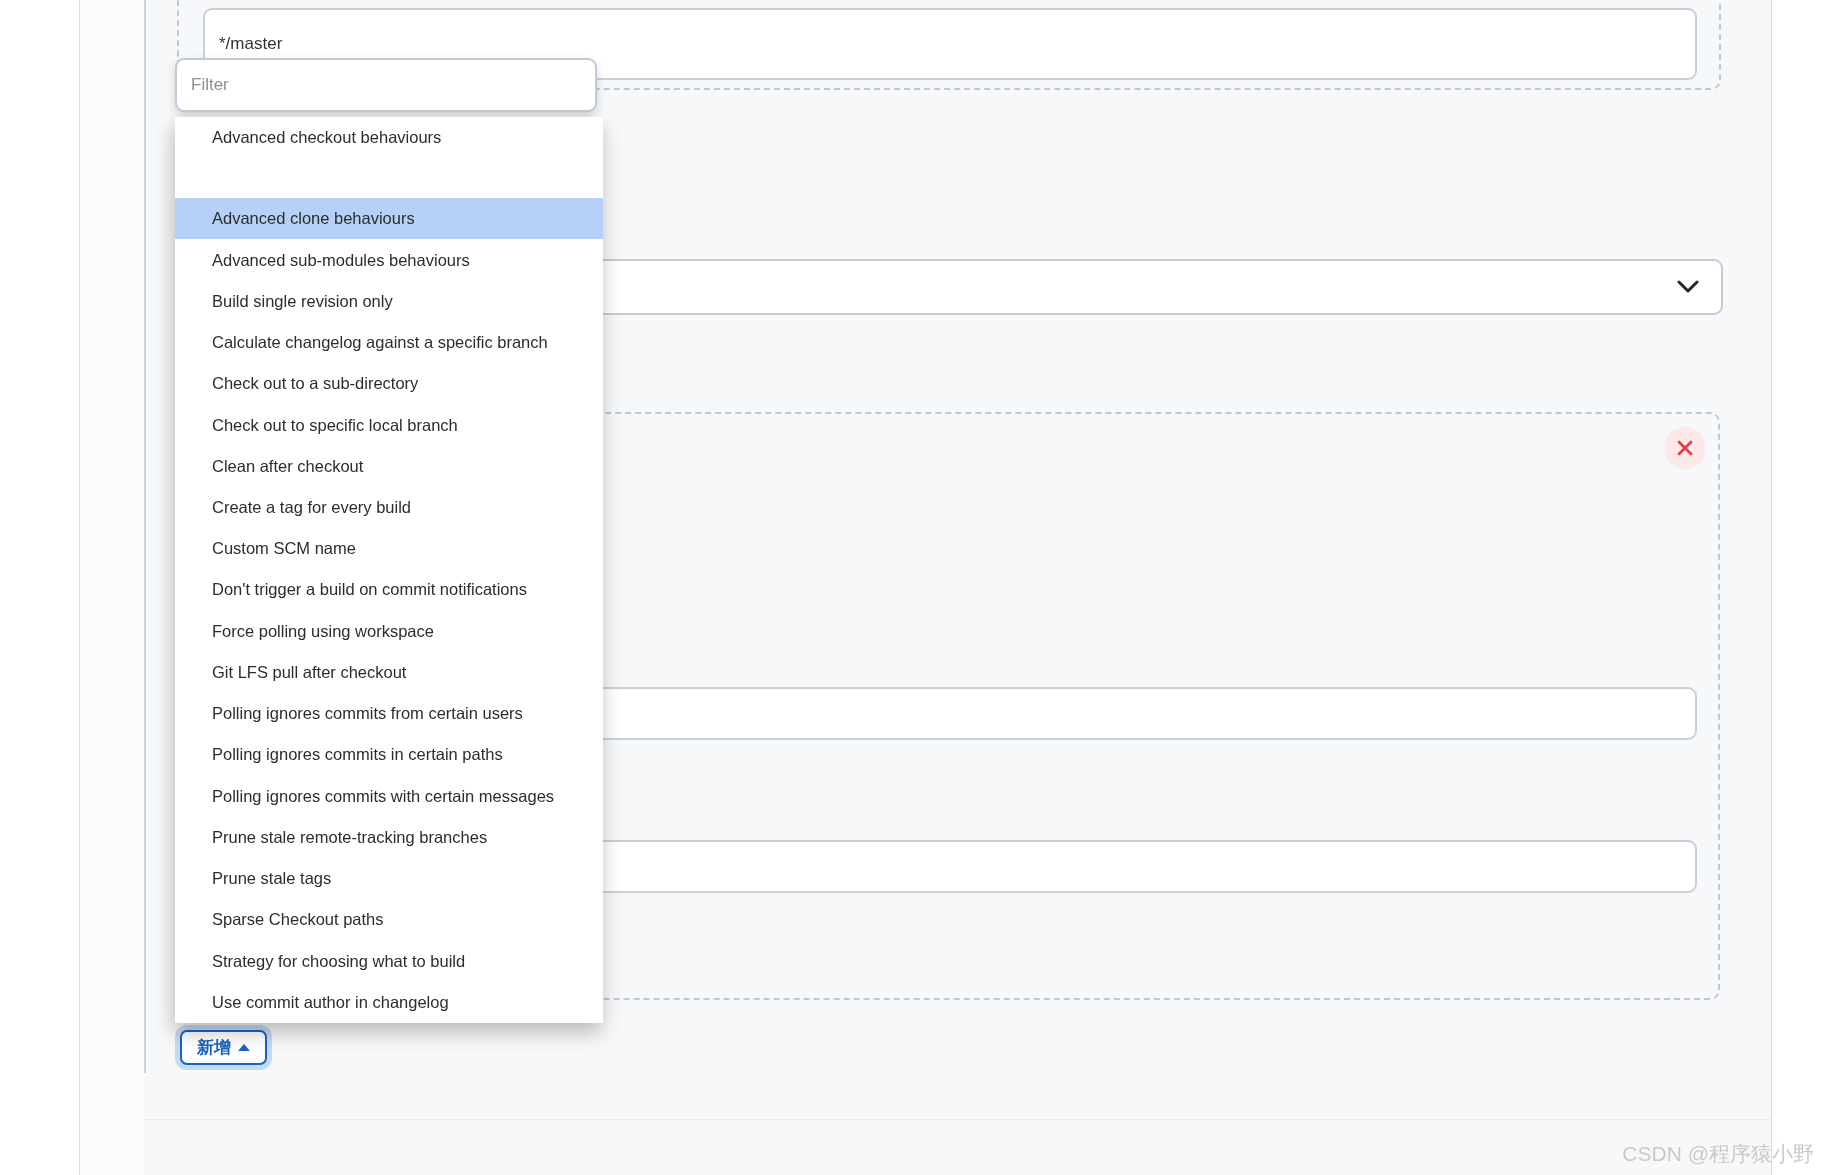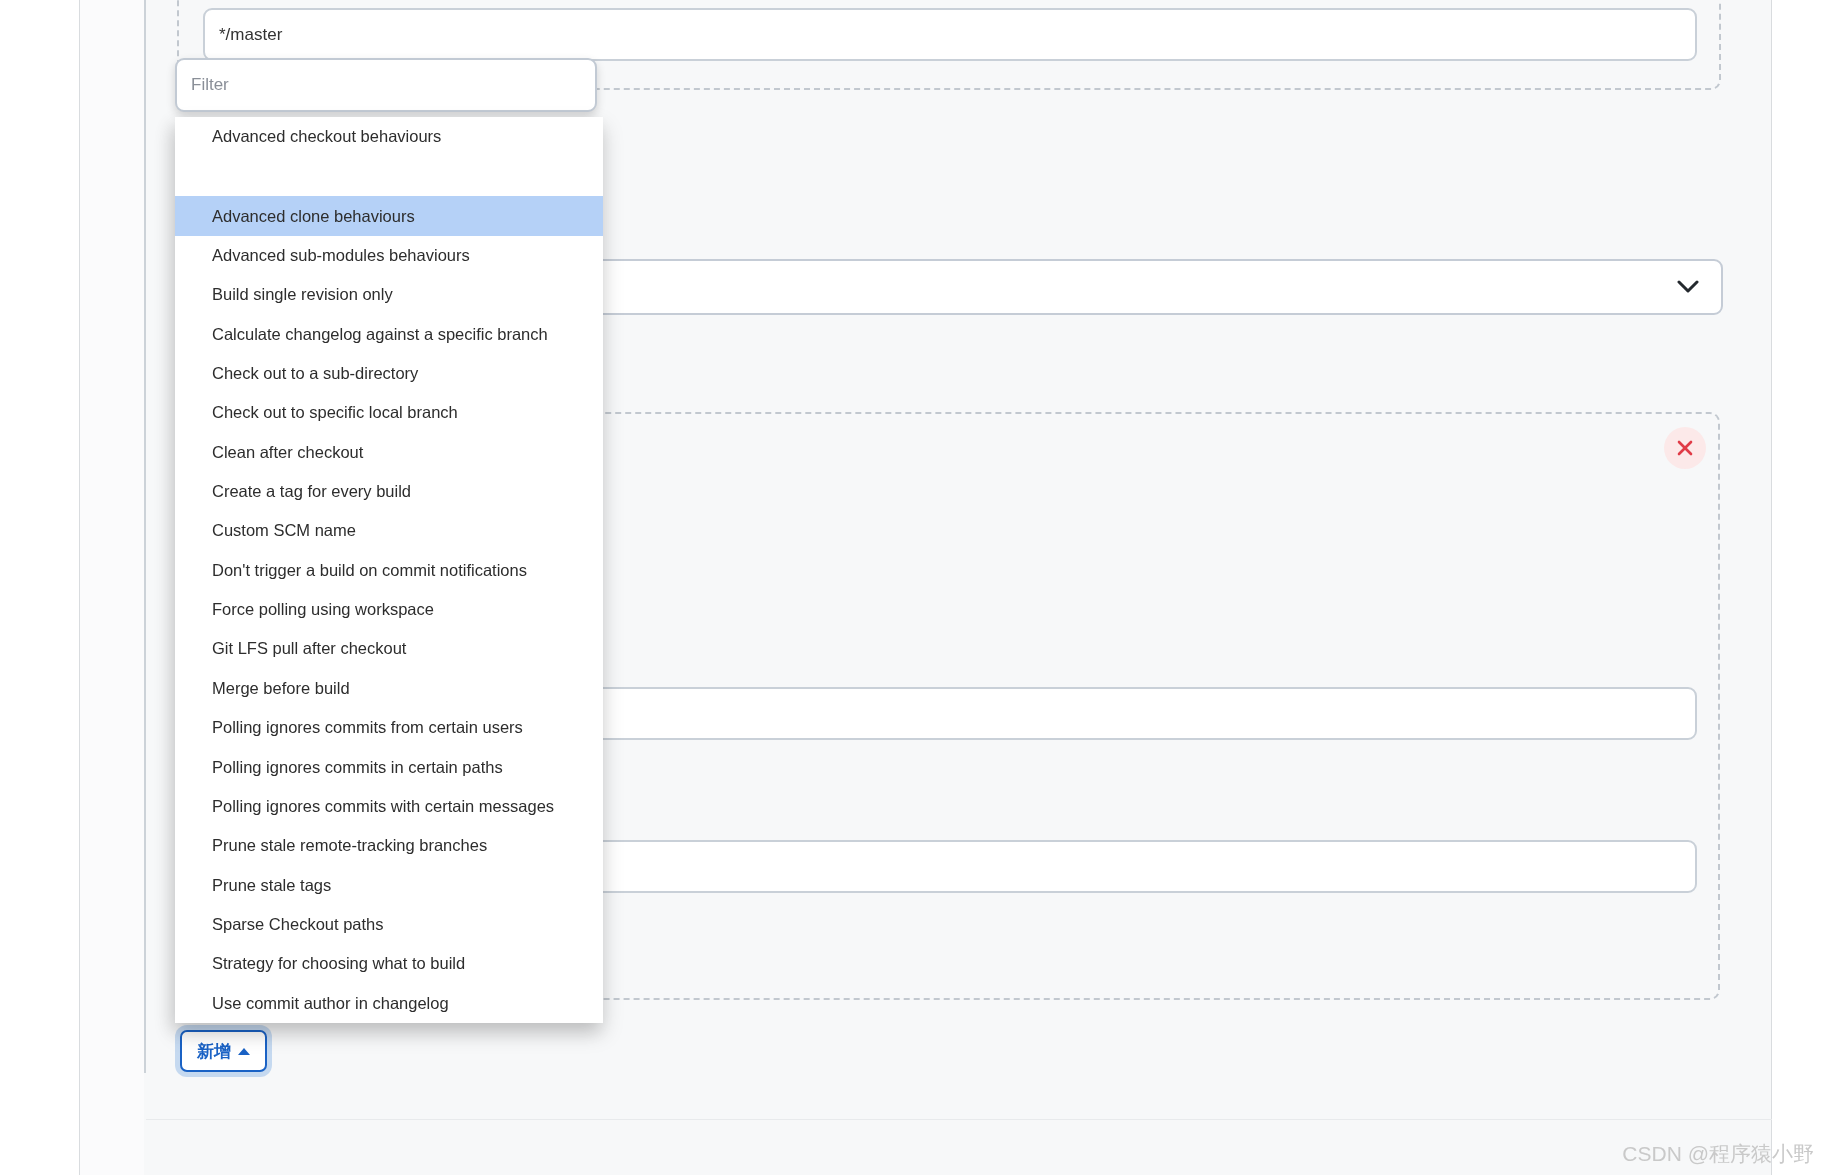--- a/index.html
+++ b/index.html
@@ -18,21 +18,21 @@
 
   
   .dashed-box{border:2px dashed #c2c8cf;border-radius:10px;}
   .dashed-box1{left:177px;top:-40px;width:1544px;height:130px;}
   .dashed-box2{left:175px;top:412px;width:1545px;height:588px;}
 
   
   .text-input{border:2px solid #c9d0d8;border-radius:9px;background:#ffffff;
               font-family:"Liberation Sans",sans-serif;font-size:17px;color:#333;
               padding:0 14px;outline:none;}
-  .branch-input{left:203px;top:8px;width:1494px;height:53px;}
+  .branch-input{left:203px;top:8px;width:1494px;height:72px;}
   .input-a{left:203px;top:687px;width:1494px;height:53px;}
   .input-b{left:203px;top:840px;width:1494px;height:53px;}
 
   
   .select-box{left:175px;top:259px;width:1548px;height:56px;background:#fff;
               border:2px solid #c5ccd6;border-radius:9px;z-index:1;}
   .chevron{position:absolute;right:22px;top:19px;width:22px;height:14px;}
 
   
   .close-btn{left:1664px;top:427px;width:42px;height:42px;border-radius:50%;
@@ -45,21 +45,21 @@
                 color:#333;}
   .filter-input::placeholder{color:#8a8f98;}
   .menu{left:175px;top:117px;width:428px;height:906px;z-index:5;background:#fff;
         box-shadow:0 10px 20px rgba(0,0,0,0.18),-5px 8px 16px rgba(0,0,0,0.08);
         display:flex;flex-direction:column;text-align:center;}
   .menu-item{flex:1;display:flex;align-items:center;padding-left:37px;
              font-size:16.5px;color:#2d2d2d;white-space:nowrap;cursor:pointer;}
   .menu-item.selected{background:var(--highlight);margin-top:40px;}
 
   
-  .add-btn{left:180px;top:1030px;height:42px;padding:0 15px;background:#fff;
+  .add-btn{left:180px;top:1030px;height:35px;padding:0 15px;background:#fff;
            border:2px solid var(--accent);border-radius:7px;color:var(--accent);
            font-weight:bold;font-size:17px;font-family:"Liberation Sans",sans-serif;
            display:inline-flex;align-items:center;gap:7px;cursor:pointer;z-index:2;
            box-shadow:0 0 0 5px rgba(122,170,228,0.40);}
   .caret-up{width:0;height:0;border-left:6px solid transparent;
             border-right:6px solid transparent;border-bottom:7px solid var(--accent);}
 
   
   .watermark{right:18px;top:1140px;font-size:21px;color:#c9c9c9;z-index:6;
              white-space:nowrap;}
@@ -106,21 +106,20 @@
       <div class="menu-item">Build single revision only</div>
       <div class="menu-item">Calculate changelog against a specific branch</div>
       <div class="menu-item">Check out to a sub-directory</div>
       <div class="menu-item">Check out to specific local branch</div>
       <div class="menu-item">Clean after checkout</div>
       <div class="menu-item">Create a tag for every build</div>
       <div class="menu-item">Custom SCM name</div>
       <div class="menu-item">Don't trigger a build on commit notifications</div>
       <div class="menu-item">Force polling using workspace</div>
       <div class="menu-item">Git LFS pull after checkout</div>
-      <div class="menu-item">Merge before build</div>
       <div class="menu-item">Polling ignores commits from certain users</div>
       <div class="menu-item">Polling ignores commits in certain paths</div>
       <div class="menu-item">Polling ignores commits with certain messages</div>
       <div class="menu-item">Prune stale remote-tracking branches</div>
       <div class="menu-item">Prune stale tags</div>
       <div class="menu-item">Sparse Checkout paths</div>
       <div class="menu-item">Strategy for choosing what to build</div>
       <div class="menu-item">Use commit author in changelog</div>
     </div>
 

